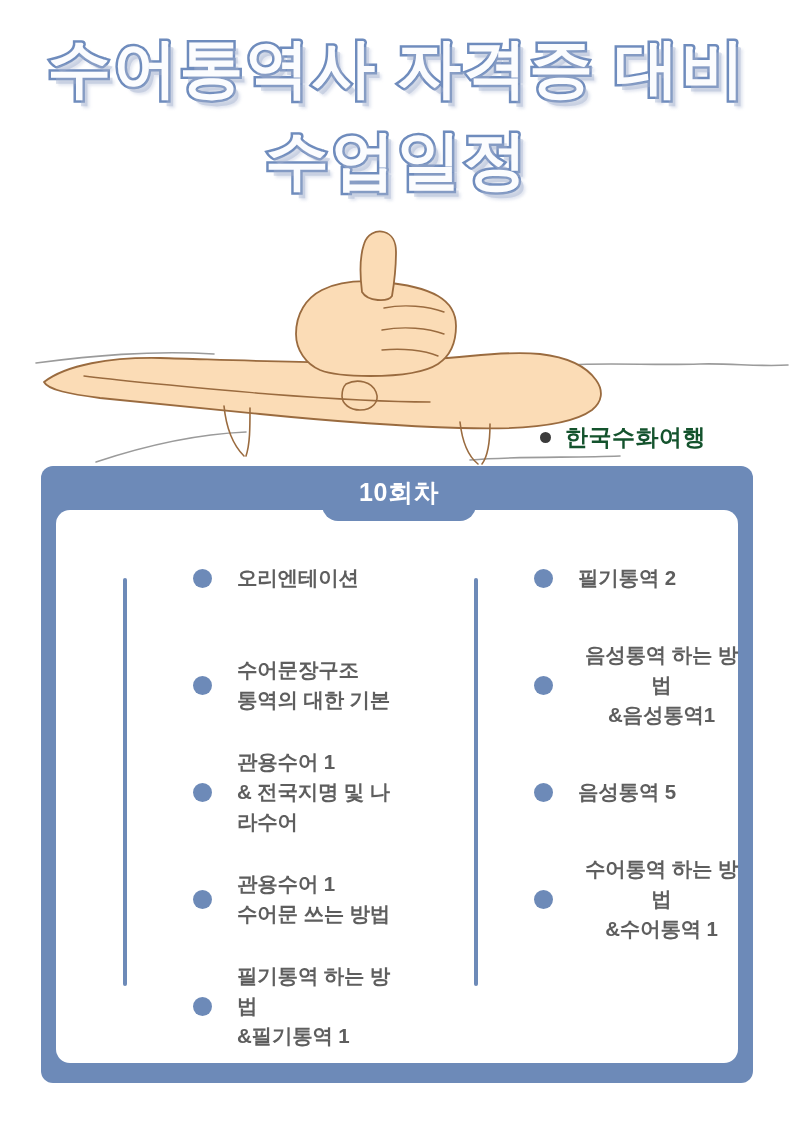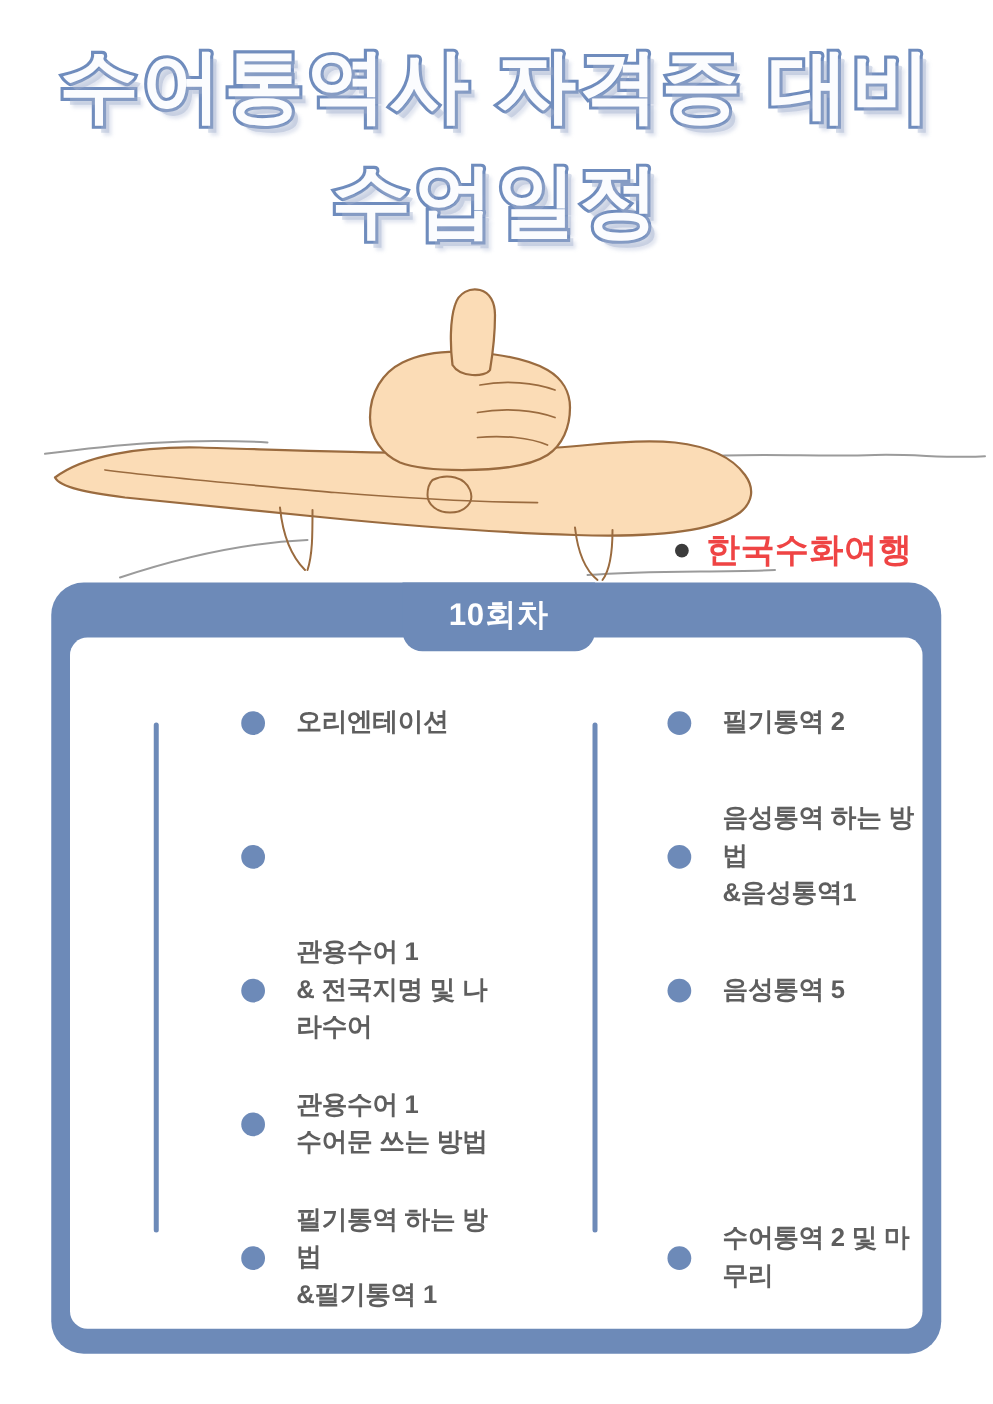--- a/index.html
+++ b/index.html
@@ -73,36 +73,36 @@
     z-index: 6;
   }
   .brand-dot {
     width: 11px;
     height: 11px;
     border-radius: 50%;
     background: #3b3b3b;
     flex: none;
   }
   .brand-label {
-    font-size: 27px;
+    font-size: 23px;
     font-weight: 700;
-    color: #ef4444;
+    color: #14532d;
     letter-spacing: 0.5px;
     white-space: nowrap;
   }
 
   
   .card {
     position: absolute;
     left: 41px;
     top: 466px;
     width: 712px;
     height: 617px;
     background: #6d8ab8;
-    border-radius: 26px;
+    border-radius: 12px;
     z-index: 4;
     box-sizing: border-box;
   }
   .card-inner {
     position: absolute;
     left: 15px;
     top: 44px;
     right: 15px;
     bottom: 20px;
     background: #ffffff;
@@ -138,21 +138,21 @@
     right: 0;
     bottom: 20px;
     display: flex;
     z-index: 2;
   }
   .column {
     position: relative;
     flex: 1 1 50%;
   }
   .column-left  { padding-left: 78px; }
-  .column-right { padding-left: 68px; }
+  .column-right { padding-left: 68px; text-align: center; }
 
   .rail {
     position: absolute;
     top: 68px;
     bottom: 77px;
     width: 4px;
     background: #6d8ab8;
     border-radius: 2px;
   }
   .column-left  .rail { left: 82px; }
@@ -274,20 +274,22 @@
 
       <div class="column column-left">
         <div class="rail"></div>
         <ul class="items">
           <li class="item row-1">
             <span class="item-dot"></span>
             <span class="item-text">오리엔테이션</span>
           </li>
           <li class="item row-2">
             <span class="item-dot"></span>
+            <span class="item-text">수어문장구조
+통역의 대한 기본</span>
           </li>
           <li class="item row-3">
             <span class="item-dot"></span>
             <span class="item-text">관용수어 1
 &amp; 전국지명 및 나라수어</span>
           </li>
           <li class="item row-4">
             <span class="item-dot"></span>
             <span class="item-text">관용수어 1
 수어문 쓰는 방법</span>
@@ -309,23 +311,24 @@
           </li>
           <li class="item row-2">
             <span class="item-dot"></span>
             <span class="item-text">음성통역 하는 방법
 &amp;음성통역1</span>
           </li>
           <li class="item row-3">
             <span class="item-dot"></span>
             <span class="item-text">음성통역 5</span>
           </li>
-          <li class="item row-5">
-            <span class="item-dot"></span>
-            <span class="item-text">수어통역 2 및 마무리</span>
+          <li class="item row-4">
+            <span class="item-dot"></span>
+            <span class="item-text">수어통역 하는 방법
+&amp;수어통역 1</span>
           </li>
         </ul>
       </div>
 
     </div>
   </div>
 
 </div>
 
 </body></html>

